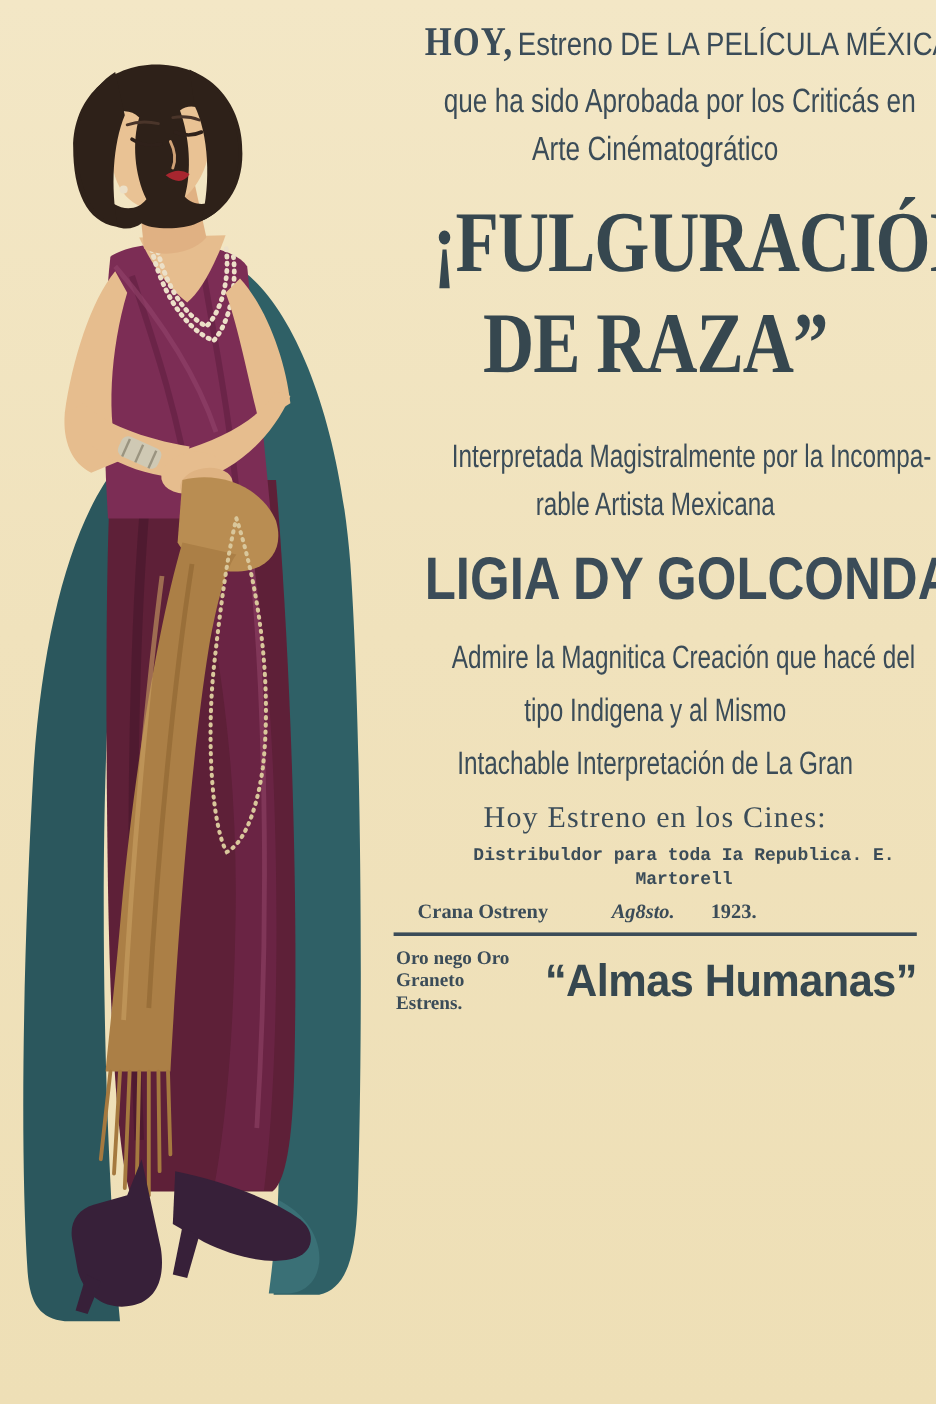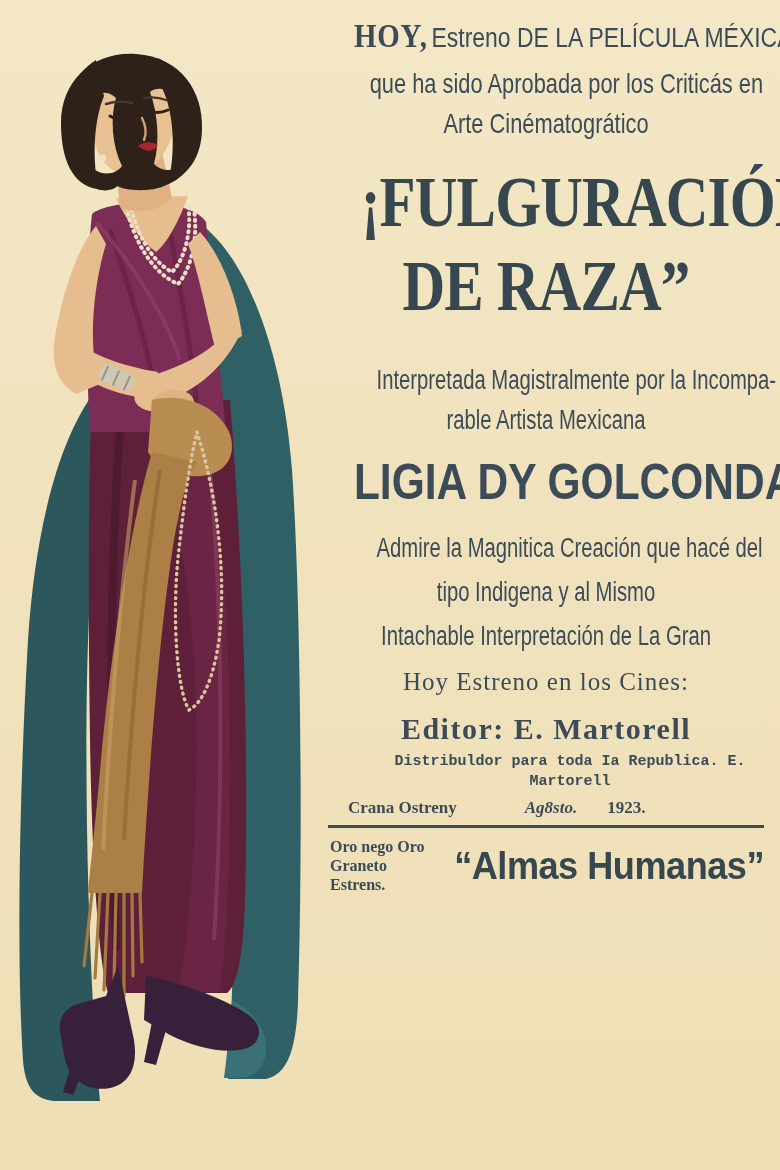--- a/index.html
+++ b/index.html
@@ -38,21 +38,21 @@
   .cines-h{margin-top:8px;font-family:"Liberation Serif",serif;font-weight:normal;
         font-size:25px;line-height:32px;letter-spacing:1px;}
   .cines .tline{line-height:40px;}
   
   .editor{margin-top:14px;font-family:"Liberation Serif",serif;font-weight:bold;
         font-size:30px;line-height:34px;letter-spacing:1.5px;}
   .dist{margin-top:6px;margin-left:48px;font-family:Liberation Mono, monospace;font-weight:bold;
         font-size:15px;line-height:20px;}
   .credits{margin-top:6px;display:flex;justify-content:flex-start;padding-left:28px;
         font-family:"Liberation Serif",serif;font-weight:600;font-size:17px;line-height:20px;}
-  .credits .c1{margin-right:68px;}
+  .credits .c1{margin-right:53px;}
   .credits .c2{margin-right:30px;font-style:italic;}
   .divider{margin:7px 0 0 8px;width:436px;border-top:3px solid #3b4c58;}
   .footer{margin-top:9px;display:flex;align-items:center;padding-left:10px;}
   .footer-small{width:150px;text-align:left;font-family:"Liberation Serif",serif;
         font-weight:bold;font-size:16px;line-height:19px;}
   .footer-big{flex:1;font-weight:800;font-size:38px;line-height:42px;letter-spacing:-.5px;
         transform:scaleX(.95);transform-origin:50% 50%;white-space:nowrap;color:#36474f;}
 </style>
 </head>
 <body>
@@ -172,21 +172,20 @@
 
     <div class="body-block">
       <span class="cond tline">Admire la Magnitica Creación que hacé del</span>
       <span class="cond tline">tipo Indigena y al Mismo</span>
       <span class="cond tline">Intachable Interpretación de La Gran</span>
     </div>
 
 
     <div class="cines-h">Hoy Estreno en los Cines:</div>
 
-    <div class="editor">Editor: E. Martorell</div>
     <div class="dist">Distribuldor para toda Ia Republica. E. Martorell</div>
 
     <div class="credits">
       <span class="c1">Crana Ostreny</span>
       <span class="c2">Ag8sto.</span>
       <span class="c3">1923.</span>
     </div>
 
     <div class="divider"></div>
 

